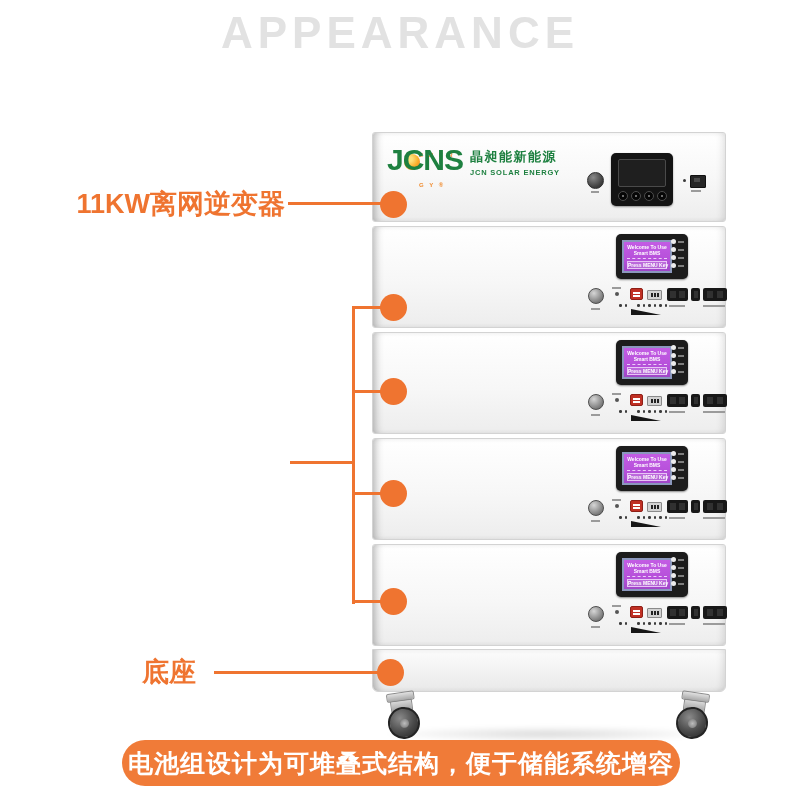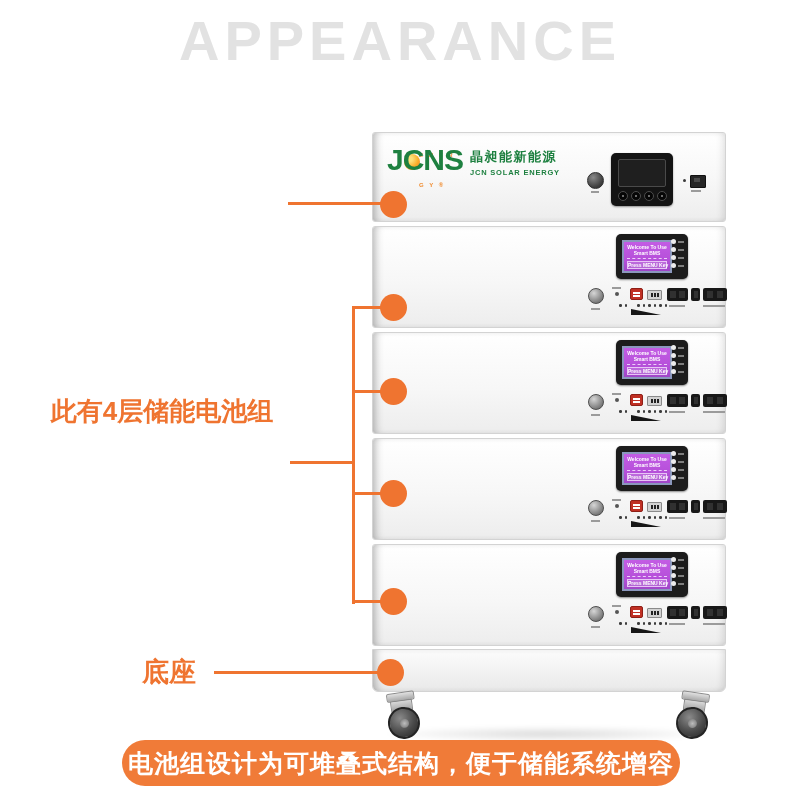--- a/index.html
+++ b/index.html
@@ -3,21 +3,21 @@
 <meta charset="utf-8">
 <style>
   html,body{margin:0;padding:0;background:#fff;}
   .stage{
     position:relative;width:800px;height:800px;background:#ffffff;overflow:hidden;
     font-family:"Liberation Sans","DejaVu Sans",sans-serif;
     --accent:#EF7430;--banner:#F07B38;--green:#1E8040;--lcd:#B650DA;
   }
   
   .watermark{position:absolute;top:8px;left:0;right:0;text-align:center;
-    font-size:56px;font-weight:800;letter-spacing:5px;color:#E2E2E2;}
+    font-size:44px;font-weight:800;letter-spacing:5px;color:#E2E2E2;}
   .page-title{position:absolute;top:42px;left:0;right:0;text-align:center;
     font-size:58px;font-weight:900;color:#1d1d1d;letter-spacing:2px;}
   
   .co{position:absolute;background:var(--accent);z-index:6;}
   .co-dot{position:absolute;width:27px;height:27px;border-radius:50%;
     background:var(--accent);z-index:6;}
   .co-label{position:absolute;color:var(--accent);font-weight:800;z-index:6;}
   .label-inverter{left:35px;top:186px;width:250px;text-align:right;font-size:27px;}
   .label-battery{left:33px;top:396px;width:258px;text-align:center;font-size:26px;line-height:30px;}
   .label-base{left:142px;top:654px;font-size:27px;}
@@ -437,19 +437,19 @@
   <div class="co" style="left:352px;top:600px;width:34px;height:3px;"></div>
   <div class="co" style="left:290px;top:461px;width:64px;height:3px;"></div>
   <div class="co-dot" style="left:380px;top:294px;"></div>
   <div class="co-dot" style="left:380px;top:378px;"></div>
   <div class="co-dot" style="left:380px;top:480px;"></div>
   <div class="co-dot" style="left:380px;top:588px;"></div>
 
   <div class="co" style="left:214px;top:671px;width:168px;height:3px;"></div>
   <div class="co-dot" style="left:377px;top:659px;"></div>
 
+  <div class="co-label label-inverter">11KW离网逆变器</div>
   <div class="co-label label-battery">
-    <div>此有4层储能电池组</div>
   </div>
   <div class="co-label label-base">底座</div>
 
   <div class="footer-banner">电池组设计为可堆叠式结构，便于储能系统增容</div>
 </div>
 
 </body></html>

